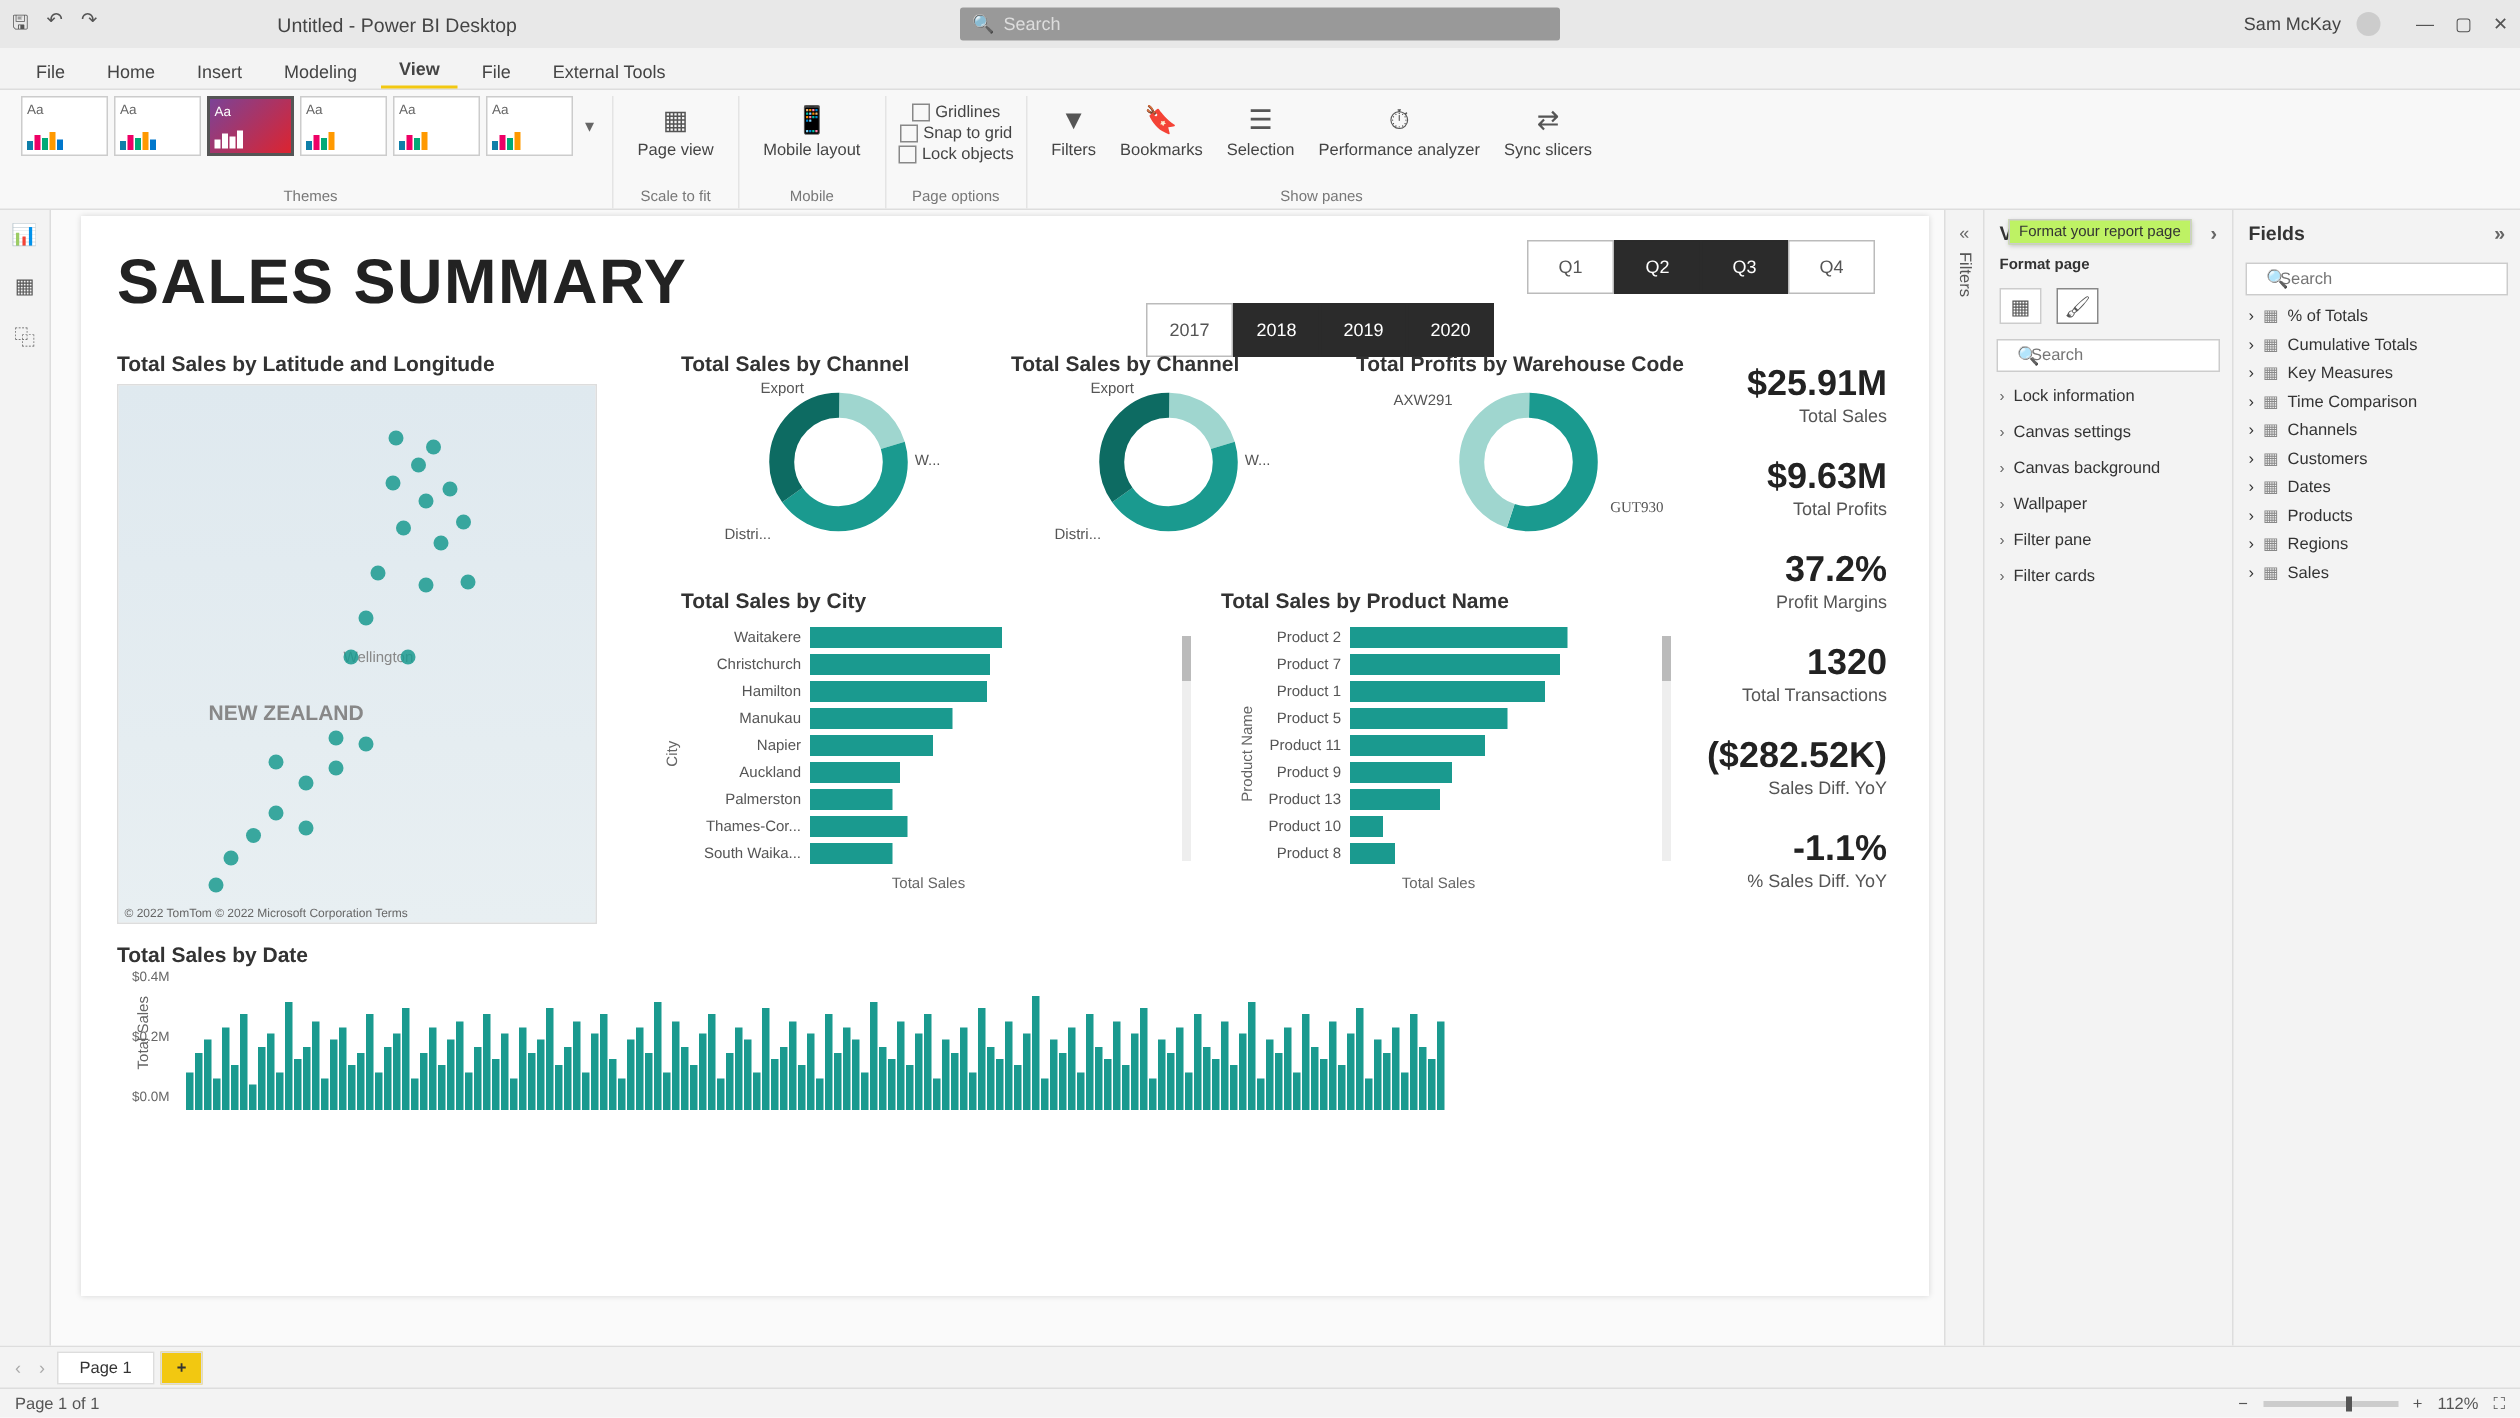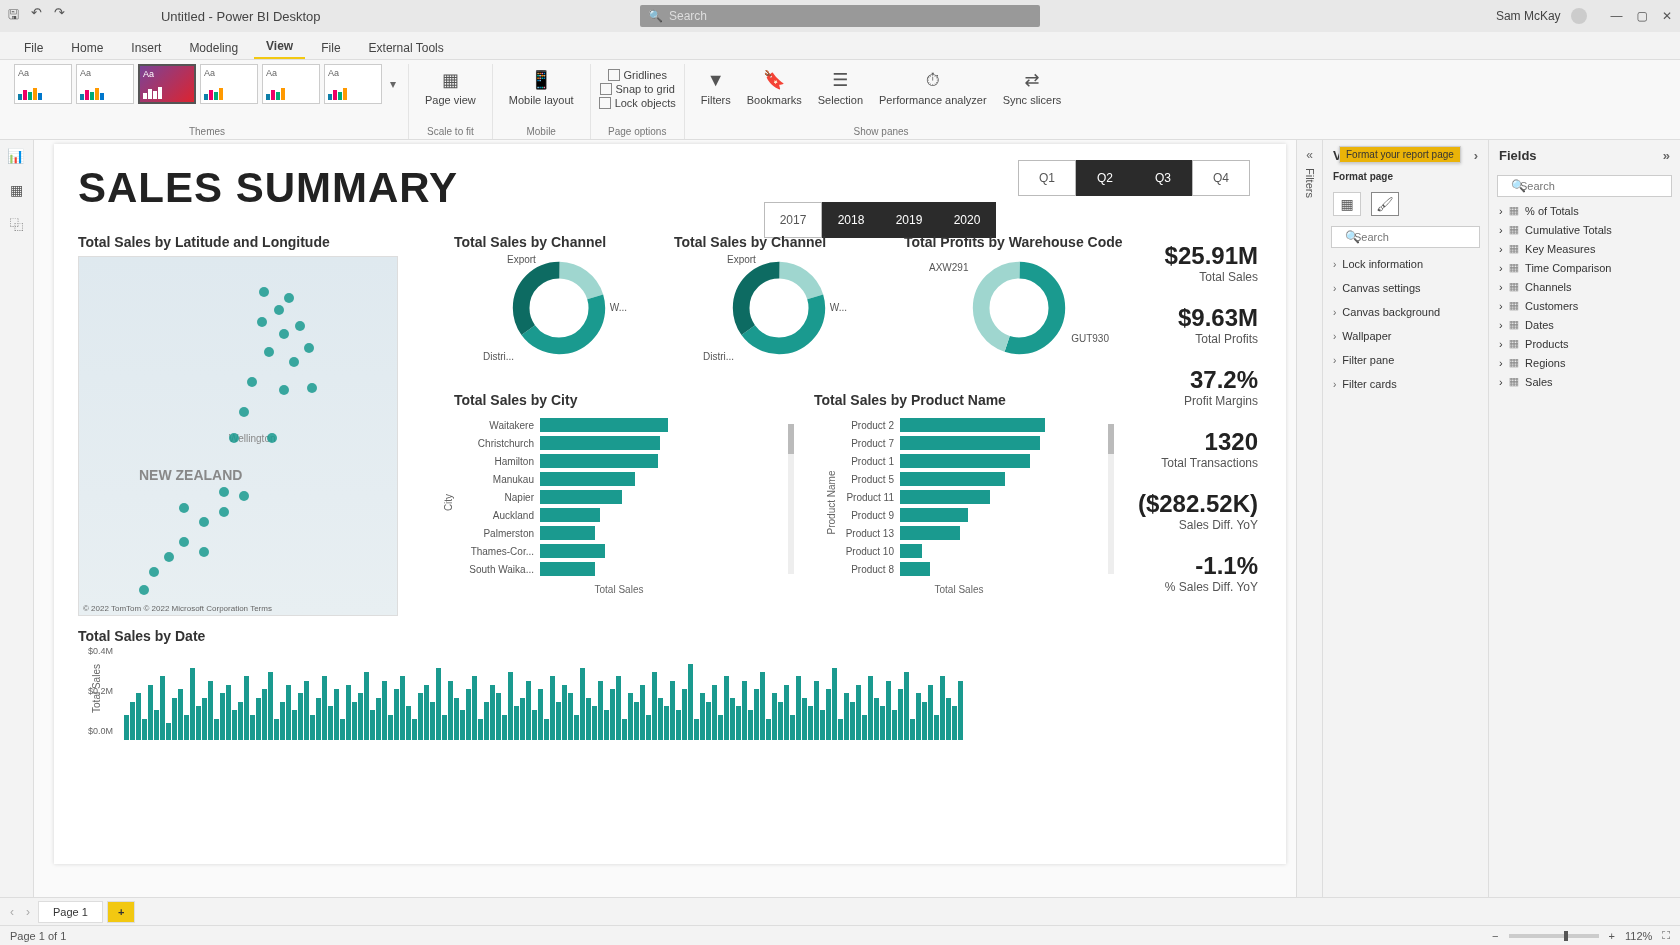--- a/index.html
+++ b/index.html
@@ -2,21 +2,21 @@
 <html><head>
 <meta charset="utf-8">
 <style>
 * { box-sizing: border-box; margin: 0; padding: 0; font-family: "Segoe UI", sans-serif; }
 body { background: #f3f3f3; width: 1680px; height: 945px; overflow: hidden; font-size: 12px; color: #333; }
 
 
 .titlebar { height: 32px; background: #e8e8e8; display: flex; align-items: center; padding: 0 8px; }
 .titlebar .left-controls { display: flex; gap: 12px; }
 .titlebar .left-controls span { color: #555; font-size: 13px; cursor: pointer; }
-.titlebar .title { margin-left: 96px; color: #444; font-size: 13px; }
+.titlebar .title { margin-left: 120px; color: #444; font-size: 13px; }
 .searchbar { margin-left: auto; margin-right: auto; position: absolute; left: 50%; transform: translateX(-50%); width: 400px; height: 22px; background: #999; border-radius: 2px; display: flex; align-items: center; padding: 0 8px; color: #ddd; }
 .searchbar span.icon { margin-right: 6px; }
 .titlebar .user { margin-left: auto; display: flex; align-items: center; gap: 10px; color: #444; }
 .titlebar .user .avatar { width: 16px; height: 16px; background: #ccc; border-radius: 50%; }
 .win-controls { display: flex; gap: 14px; margin-left: 14px; color: #555; font-size: 12px; }
 
 
 .menubar { height: 28px; background: #f3f3f3; display: flex; align-items: flex-end; padding: 0 12px; gap: 4px; border-bottom: 1px solid #ddd; }
 .menubar .tab { padding: 4px 12px; color: #444; cursor: pointer; }
 .menubar .tab.active { border-bottom: 2px solid #f2c811; font-weight: 600; }
@@ -89,21 +89,21 @@
 .column-chart .col { width: 5px; background: #1a9a8f; }
 .y-ticks { position:absolute; left:10px; top:18px; height:90px; display:flex; flex-direction:column; justify-content:space-between; font-size:9px; color:#666; }
 .axis-title-v2 { position:absolute; left:-6px; top:55px; transform:rotate(-90deg); font-size:10px; color:#666; }
 .collapsed-filters { width: 26px; background:#f3f3f3; border-left:1px solid #ddd; display:flex; flex-direction:column; align-items:center; padding-top:8px; }
 .collapsed-filters .vtxt { writing-mode: vertical-rl; font-size:11px; color:#555; margin-top:6px; }
 
 .pane { background:#f3f3f3; border-left:1px solid #ddd; width: 156px; display:flex; flex-direction:column; }
 .pane.viz { width: 166px; position:relative; }
 .pane.fields { width: 192px; }
 .pane-header { font-size:13px; font-weight:600; padding:8px 10px; color:#333; display:flex; align-items:center; justify-content:space-between; }
-.tooltip-bubble { position:absolute; top:6px; left:16px; background:#eab308; border:1px solid #ccc; padding:2px 6px; font-size:10px; color:#333; z-index:3; box-shadow:0 1px 3px rgba(0,0,0,0.2); }
+.tooltip-bubble { position:absolute; top:6px; left:16px; background:#bef264; border:1px solid #ccc; padding:2px 6px; font-size:10px; color:#333; z-index:3; box-shadow:0 1px 3px rgba(0,0,0,0.2); }
 .subhdr { font-size:10px; font-weight:700; color:#333; padding:0 10px 4px 10px; }
 .pane-search { margin:4px 8px; }
 .pane-search input { width:100%; height:22px; border:1px solid #ccc; padding:0 6px 0 22px; font-size:11px; background:#fff; }
 .pane-search { position:relative; }
 .pane-search .sicon { position:absolute; left:14px; top:4px; color:#888; font-size:12px; }
 .section-item { padding:6px 10px; font-size:11px; color:#333; display:flex; align-items:center; gap:6px; cursor:pointer; }
 .section-item .chev { color:#666; font-size:10px; }
 .field-item { padding:3px 10px; font-size:11px; color:#333; display:flex; align-items:center; gap:6px; cursor:pointer; }
 .field-item .tbl-icon { color:#888; font-size:11px; }
 .viz-icons { display:flex; gap:10px; padding:6px 10px; }
@@ -361,21 +361,21 @@
           <span class="donut-lbl" style="left:-26px;bottom:-4px;">Distri...</span>
         </div>
       </div>
       <div class="donut-tile donut3">
         <div class="chart-title">Total Profits by Warehouse Code</div>
         <div class="donut"><svg viewBox="0 0 42 42">
               <circle cx="21" cy="21" r="15.9" fill="none" stroke="#1a9a8f" stroke-width="7" stroke-dasharray="55 45" stroke-dashoffset="25"></circle>
               <circle cx="21" cy="21" r="15.9" fill="none" stroke="#9fd6cf" stroke-width="7" stroke-dasharray="45 55" stroke-dashoffset="-30"></circle>
             </svg>
           <span class="donut-lbl" style="left:-40px;top:4px;">AXW291</span>
-          <span class="donut-lbl" style="right:-40px;bottom:14px;">GUT930</span>
+          <span class="donut-lbl" style="right:-40px;bottom:14px;font-family:Liberation Serif, serif;">GUT930</span>
         </div>
       </div>
 
       <div class="kpis" id="kpis">
           <div class="kpi">
             <div class="val">$25.91M</div>
             <div class="lbl">Total Sales</div>
           </div>
           <div class="kpi">
             <div class="val">$9.63M</div>

